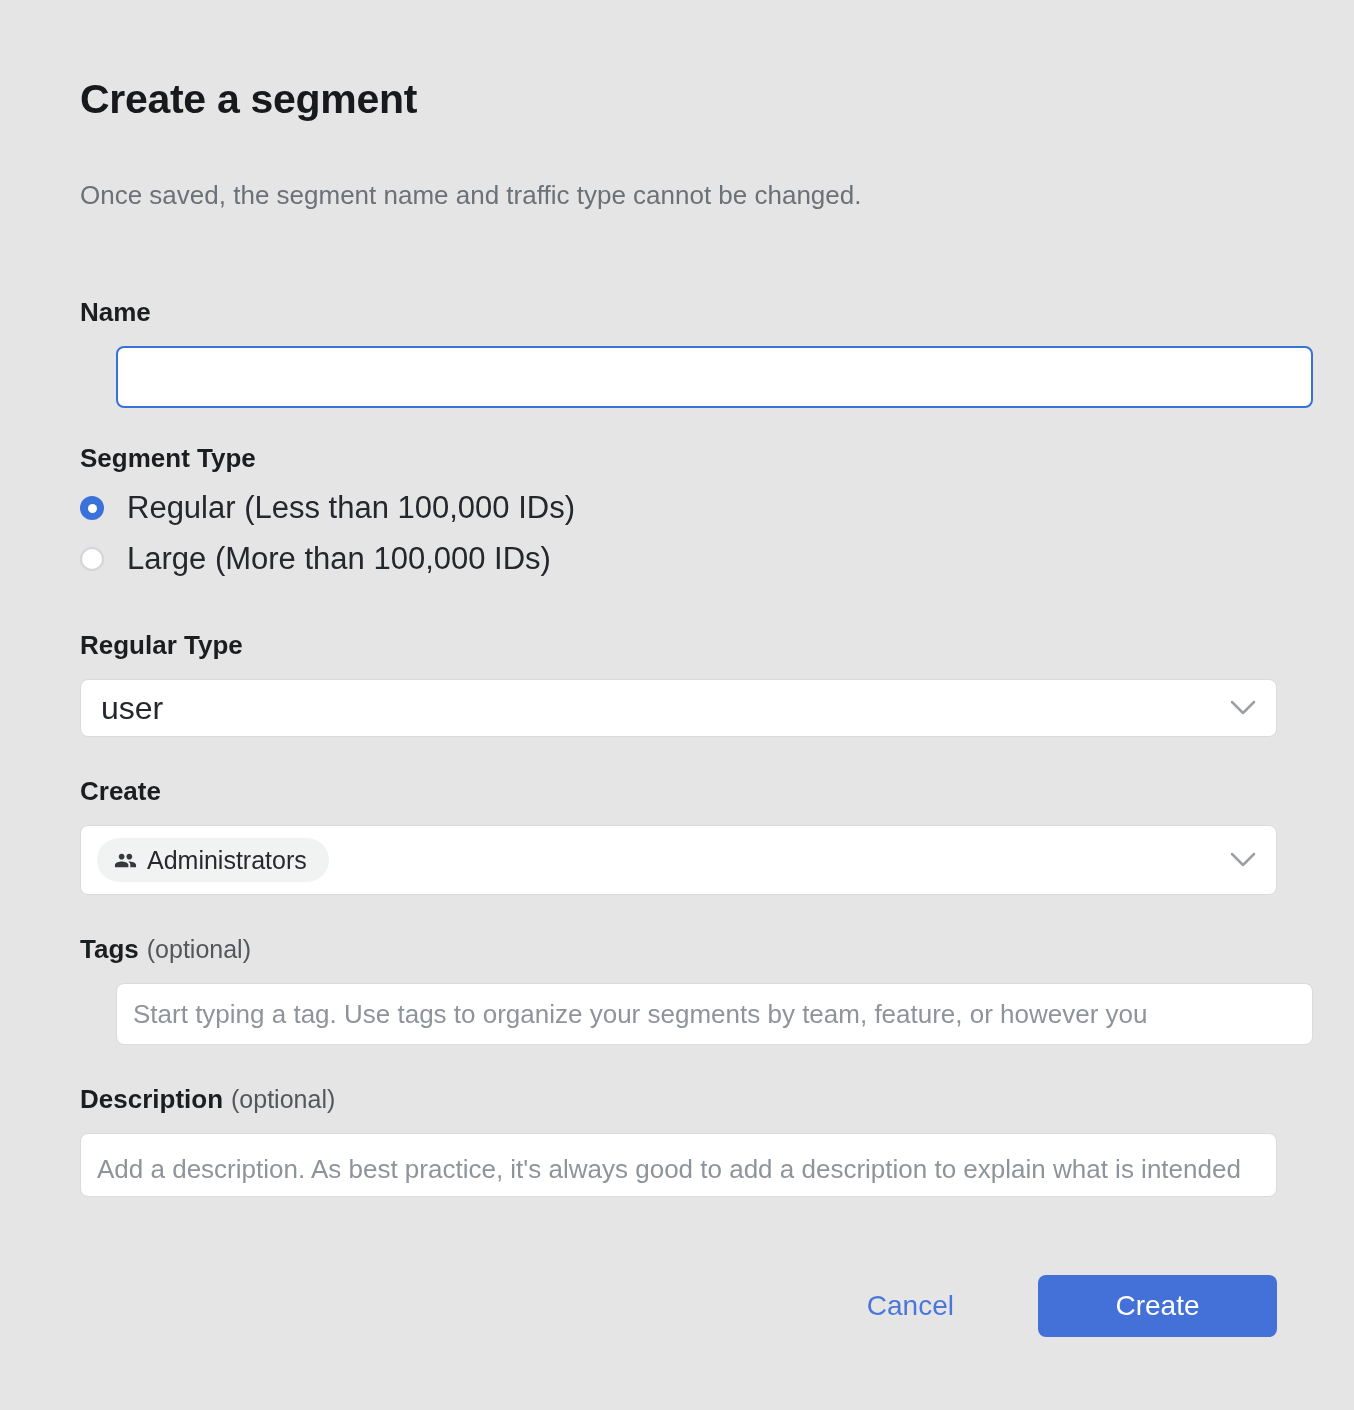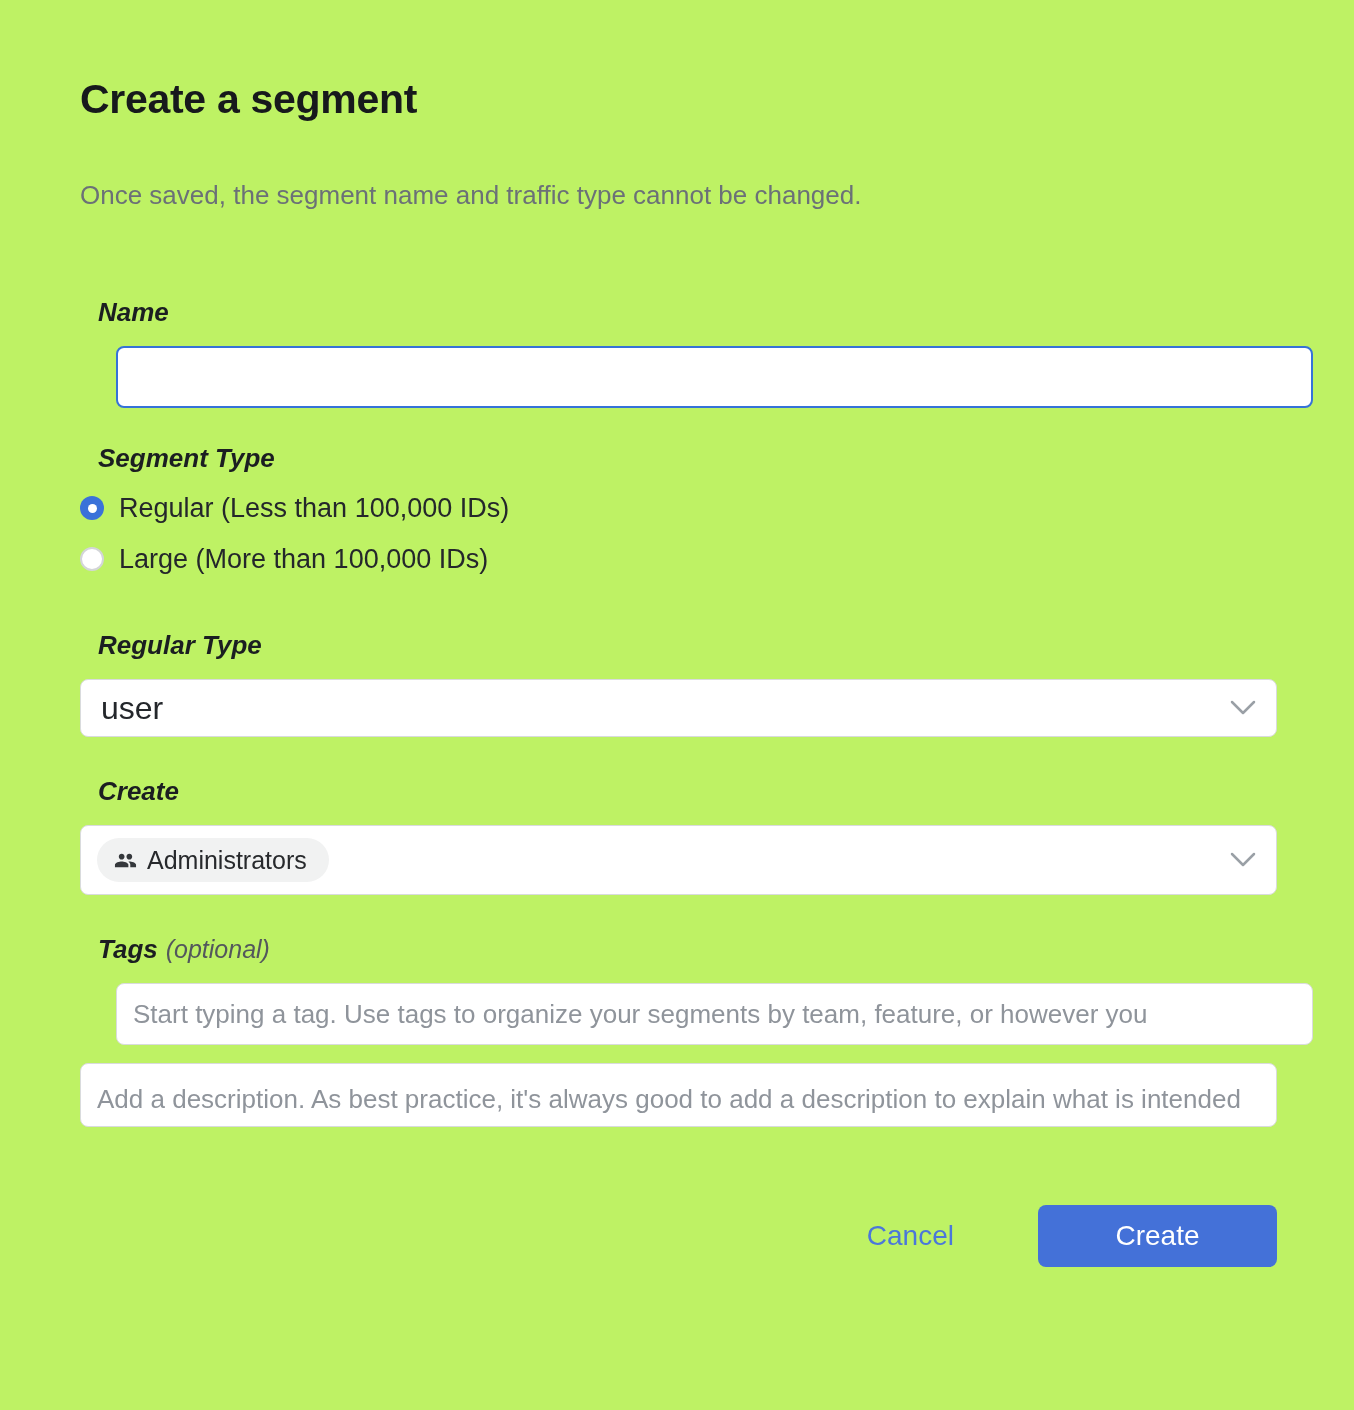--- a/index.html
+++ b/index.html
@@ -7,44 +7,43 @@
   body {
     font-family: "Liberation Sans", "DejaVu Sans", sans-serif;
     color: #1b1e21;
     -webkit-font-smoothing: antialiased;
   }
   .dialog {
     width: 1354px;
     height: 1410px;
     padding: 75px 77px 0 80px;
     position: relative;
-    background: #bef264;
+    background: #e5e5e5;
   }
   .dialog-title {
     margin: 0;
     font-size: 41px;
     line-height: 48px;
     font-weight: 700;
     letter-spacing: -0.3px;
     color: #17191c;
   }
   .dialog-subtitle {
     margin: 55px 0 0 0;
     font-size: 26px;
     line-height: 34px;
     color: #6b7177;
   }
   .field-label {
     display: block;
-    margin: 18px;
+    margin: 0;
     font-size: 26px;
     line-height: 32px;
     font-weight: 700;
     color: #1b1e21;
-    font-style: italic;
   }
   .optional {
     font-weight: 400;
     font-size: 25px;
     color: #53575c;
     margin-left: 8px;
   }
   .mt-label-name { margin-top: 84px; }
   .mt-label-segment { margin-top: 34px; }
   .mt-label-traffic { margin-top: 56px; }
@@ -71,23 +70,23 @@
   .text-input::placeholder,
   .textarea-input::placeholder {
     color: #8f949b;
     opacity: 1;
   }
 
   .radio-group { margin-top: 20px; }
   .radio-row {
     display: flex;
     align-items: center;
-    gap: 15px;
+    gap: 23px;
     height: 28px;
-    font-size: 27px;
+    font-size: 31px;
     color: #24272b;
     cursor: pointer;
   }
   .radio-row + .radio-row { margin-top: 23px; }
   .radio-circle {
     width: 24px;
     height: 24px;
     border-radius: 50%;
     flex: 0 0 auto;
     position: relative;
@@ -234,20 +233,23 @@
           <path d="M2 2 L13 13 L24 2" fill="none" stroke="#9aa0a6" stroke-width="2.5" stroke-linecap="round" stroke-linejoin="round"></path>
         </svg>
     </span>
   </div>
 
   <label class="field-label mt-label">
     <span>Tags</span><span class="optional">(optional)</span>
   </label>
   <input class="text-input" type="text" placeholder="Start typing a tag. Use tags to organize your segments by team, feature, or however you" style="">
 
+  <label class="field-label mt-label">
+    <span>Description</span><span class="optional">(optional)</span>
+  </label>
   <textarea class="textarea-input" placeholder="Add a description. As best practice, it's always good to add a description to explain what is intended to this segment." style=""></textarea>
 
   <div class="footer">
     <button class="cancel-btn">Cancel</button>
     <button class="create-btn">Create</button>
   </div>
 
 </div>
 
 </body></html>

